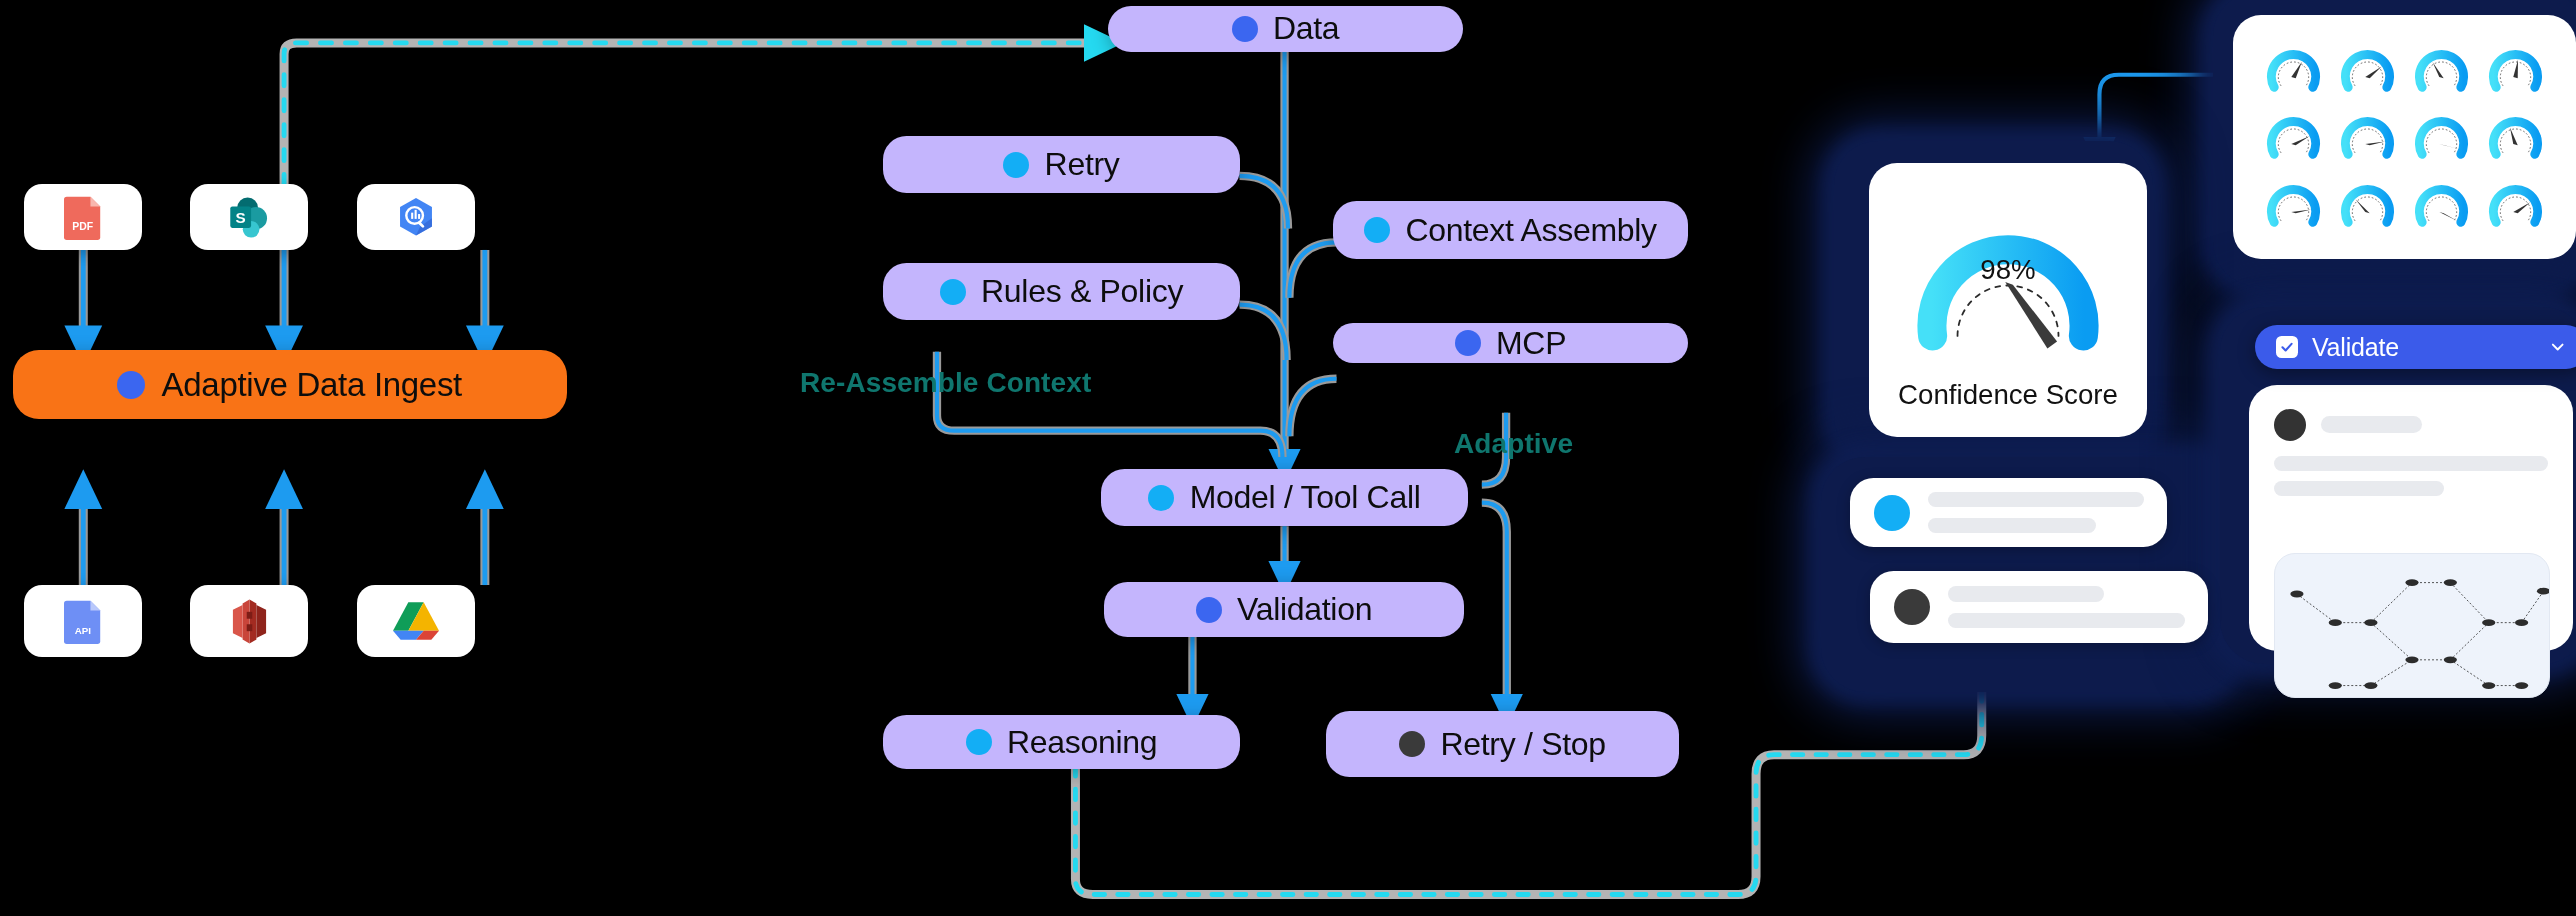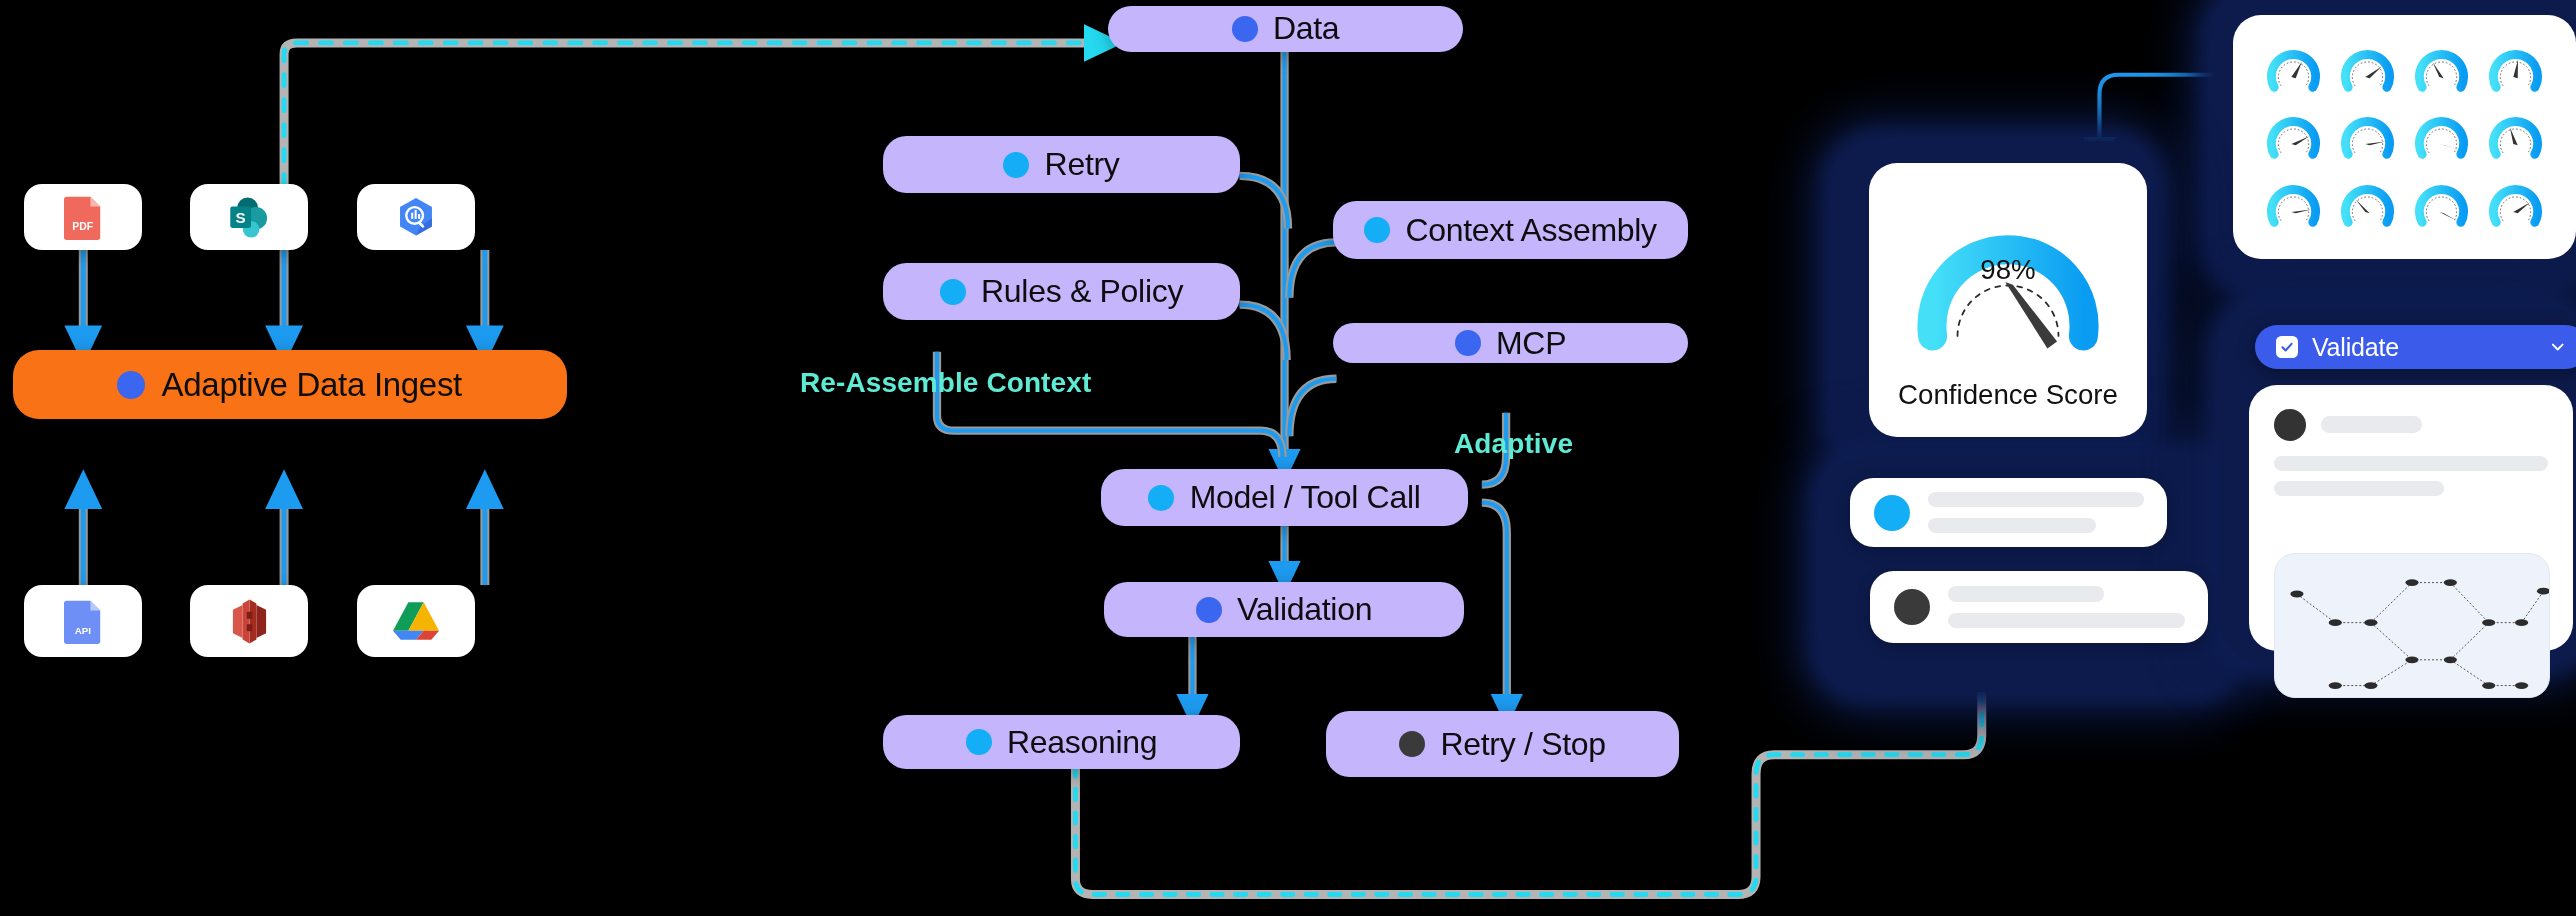--- a/index.html
+++ b/index.html
@@ -34,21 +34,21 @@
   .ingest{
     position:absolute;background:#f97316;border-radius:26px;
     display:flex;align-items:center;justify-content:center;gap:16.6px;
     box-shadow:0 5.5px 19.4px rgba(0,0,0,.32);z-index:6;
   }
   .ingest .dot{width:28px;height:28px;border-radius:50%;background:#3b66f0;}
   .ingest .lbl{font-size:33px;color:#0d0d0d;letter-spacing:-0.3px;}
 
   
   .caption{
-    position:absolute;color:#5eead4;font-size:28px;font-weight:700;
+    position:absolute;color:#0f766e;font-size:28px;font-weight:700;
     letter-spacing:0.1px;z-index:7;white-space:nowrap;
   }
 
   
   .glow{
     position:absolute;border-radius:44px;
     background:#0d1b4c;
     box-shadow:0 0 48px 23.5px rgba(13,27,76,.95), 0 0 18px 9.7px rgba(20,38,104,.9);
     z-index:2;
   }

